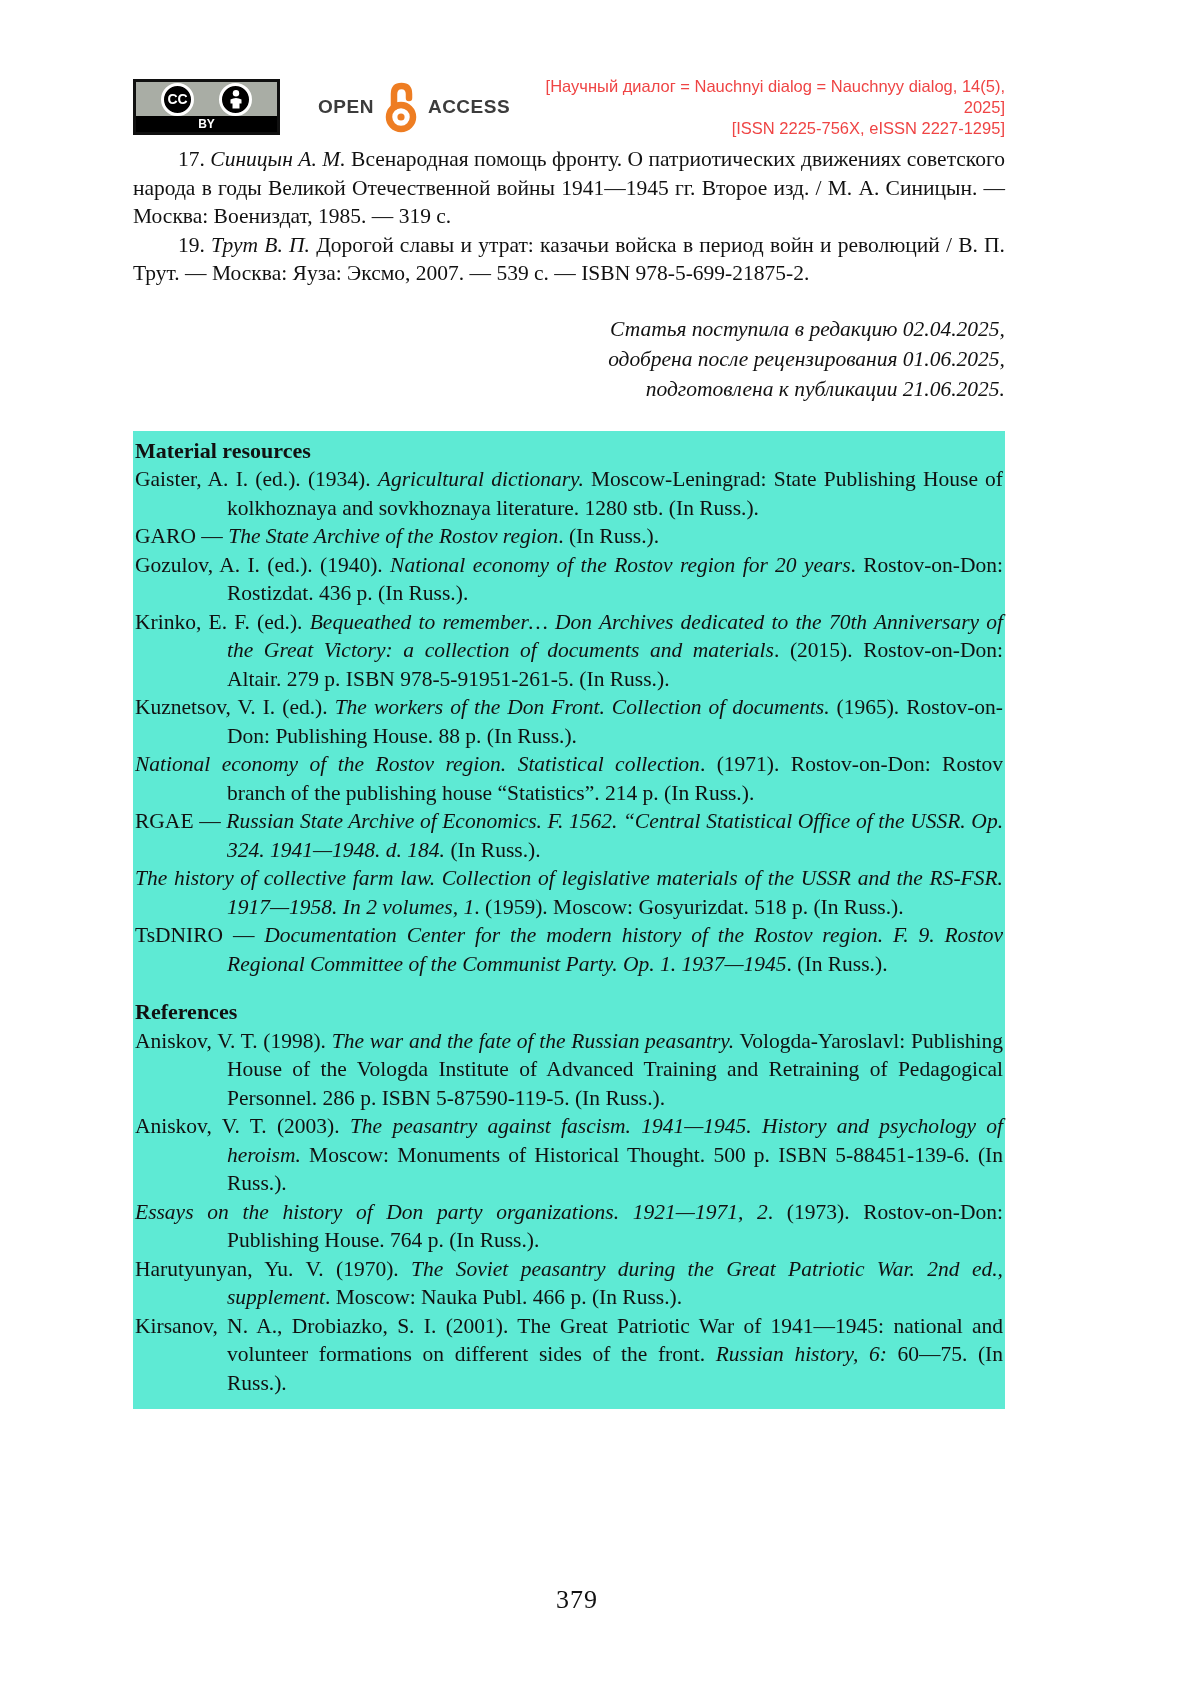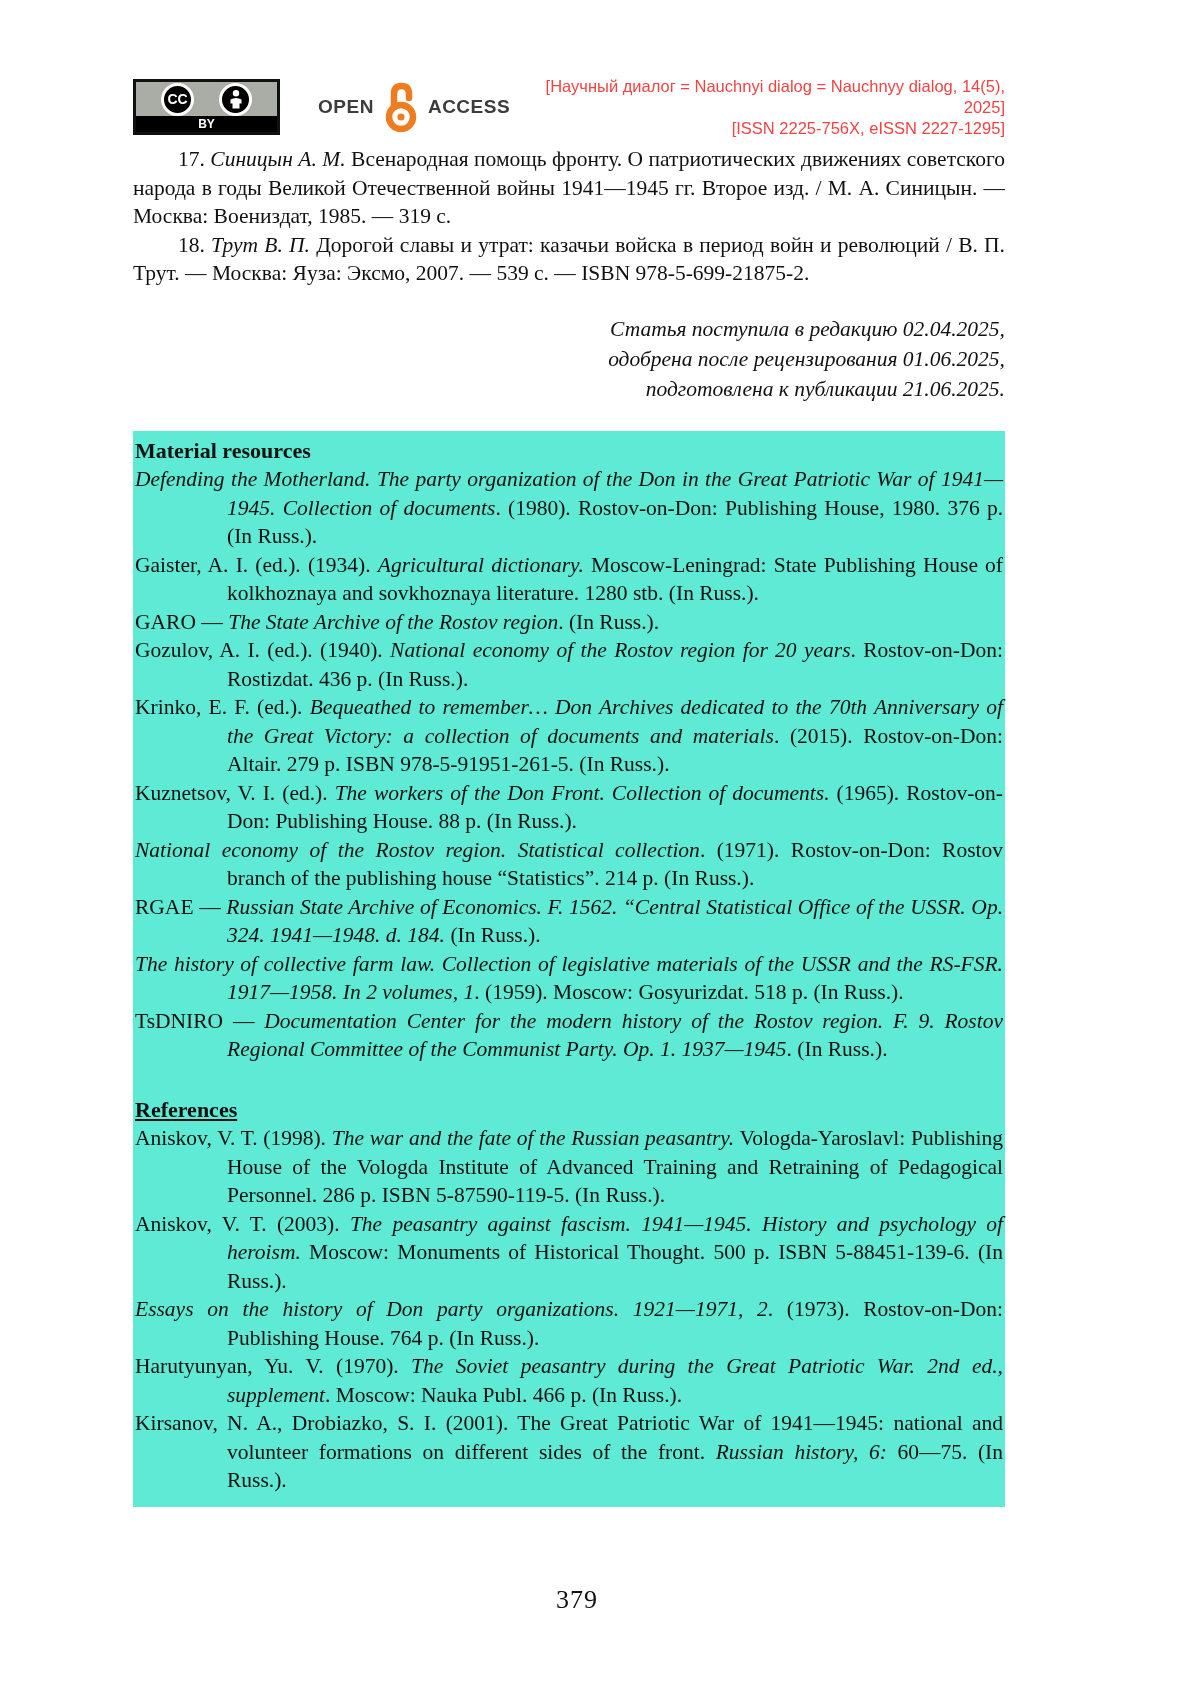--- a/index.html
+++ b/index.html
@@ -29,21 +29,21 @@
 
   
   .ru-para{margin:0;text-align:justify;font-size:21.5px;line-height:28.5px;text-indent:45px;}
   .ru-block{margin-top:9px;}
   .it{font-style:italic;}
   .dates{margin-top:26px;text-align:right;font-style:italic;font-size:21.5px;line-height:30px;}
 
   
   .pink{background:#5eead4;margin-top:27px;padding:6px 2px 12px 2px;}
   .sec-head{margin:0;font-size:22px;line-height:28.5px;font-weight:bold;}
-  .sec-head.refs{margin-top:32px;text-decoration:underline;}
+  .sec-head.refs{margin-top:20px;}
   .entry{margin:0;text-align:justify;font-size:21.5px;line-height:28.5px;
     padding-left:92px;text-indent:-92px;}
 
   .page-number{position:absolute;left:115px;width:924px;bottom:88px;
     text-align:center;font-size:26px;letter-spacing:1px;}
 </style>
 </head>
 <body>
 
 <div class="page">
@@ -75,33 +75,32 @@
     </div>
 
     <div class="journal-info">
       <div>[Научный диалог = Nauchnyi dialog = Nauchnyy dialog, 14(5), 2025]</div>
       <div>[ISSN 2225-756X, eISSN 2227-1295]</div>
     </div>
   </div>
 
   <div class="content ru-block">
     <p class="ru-para"><span>17. </span><span class="it">Синицын А. М.</span><span> Всенародная помощь фронту. О патриотических движениях советского народа в годы Великой Отечественной войны 1941—1945 гг. Второе изд. / М. А. Синицын. — Москва: Воениздат, 1985. — 319 с.</span></p>
-    <p class="ru-para"><span>18. </span><span class="it">Трут В. П.</span><span> Дорогой славы и утрат: казачьи войска в период войн и революций / В. П. Трут. — Москва: Яуза: Эксмо, 2007. — 539 с. — ISBN 978-5-699-21875-2.</span></p>
+    <p class="ru-para"><span>19. </span><span class="it">Трут В. П.</span><span> Дорогой славы и утрат: казачьи войска в период войн и революций / В. П. Трут. — Москва: Яуза: Эксмо, 2007. — 539 с. — ISBN 978-5-699-21875-2.</span></p>
   </div>
 
   <div class="content dates">
     <div>Статья поступила в редакцию 02.04.2025,</div>
     <div>одобрена после рецензирования 01.06.2025,</div>
     <div>подготовлена к публикации 21.06.2025.</div>
   </div>
 
   <div class="content pink">
     <h2 class="sec-head">Material resources</h2>
     <div>
-        <p class="entry"><span class="it">Defending the Motherland. The party organization of the Don in the Great Patriotic War of 1941—1945. Collection of documents</span><span>. (1980). Rostov-on-Don: Publishing House, 1980. 376 p. (In Russ.).</span></p>
         <p class="entry"><span>Gaister, A. I. (ed.). (1934). </span><span class="it">Agricultural dictionary.</span><span> Moscow-Leningrad: State Publishing House of kolkhoznaya and sovkhoznaya literature. 1280 stb. (In Russ.).</span></p>
         <p class="entry"><span>GARO — </span><span class="it">The State Archive of the Rostov region</span><span>. (In Russ.).</span></p>
         <p class="entry"><span>Gozulov, A. I. (ed.). (1940). </span><span class="it">National economy of the Rostov region for 20 years</span><span>. Rostov-on-Don: Rostizdat. 436 p. (In Russ.).</span></p>
         <p class="entry"><span>Krinko, E. F. (ed.). </span><span class="it">Bequeathed to remember… Don Archives dedicated to the 70th Anniversary of the Great Victory: a collection of documents and materials</span><span>. (2015). Rostov-on-Don: Altair. 279 p. ISBN 978-5-91951-261-5. (In Russ.).</span></p>
         <p class="entry"><span>Kuznetsov, V. I. (ed.). </span><span class="it">The workers of the Don Front. Collection of documents.</span><span> (1965). Rostov-on-Don: Publishing House. 88 p. (In Russ.).</span></p>
         <p class="entry"><span class="it">National economy of the Rostov region. Statistical collection</span><span>. (1971). Rostov-on-Don: Rostov branch of the publishing house “Statistics”. 214 p. (In Russ.).</span></p>
         <p class="entry"><span>RGAE — </span><span class="it">Russian State Archive of Economics. F. 1562. “Central Statistical Office of the USSR. Op. 324. 1941—1948. d. 184.</span><span> (In Russ.).</span></p>
         <p class="entry"><span class="it">The history of collective farm law. Collection of legislative materials of the USSR and the RS-FSR. 1917—1958. In 2 volumes, 1</span><span>. (1959). Moscow: Gosyurizdat. 518 p. (In Russ.).</span></p>
         <p class="entry"><span>TsDNIRO — </span><span class="it">Documentation Center for the modern history of the Rostov region. F. 9. Rostov Regional Committee of the Communist Party. Op. 1. 1937—1945</span><span>. (In Russ.).</span></p>
       </div>

